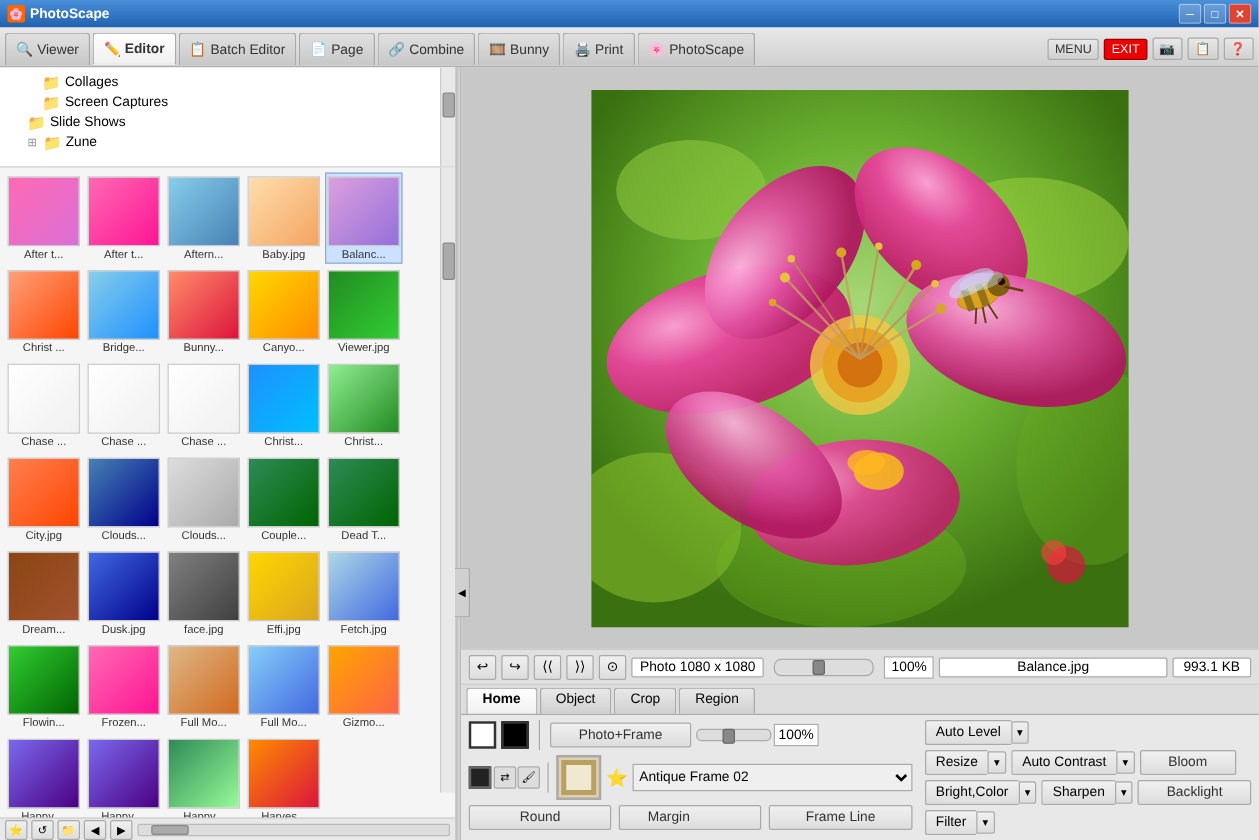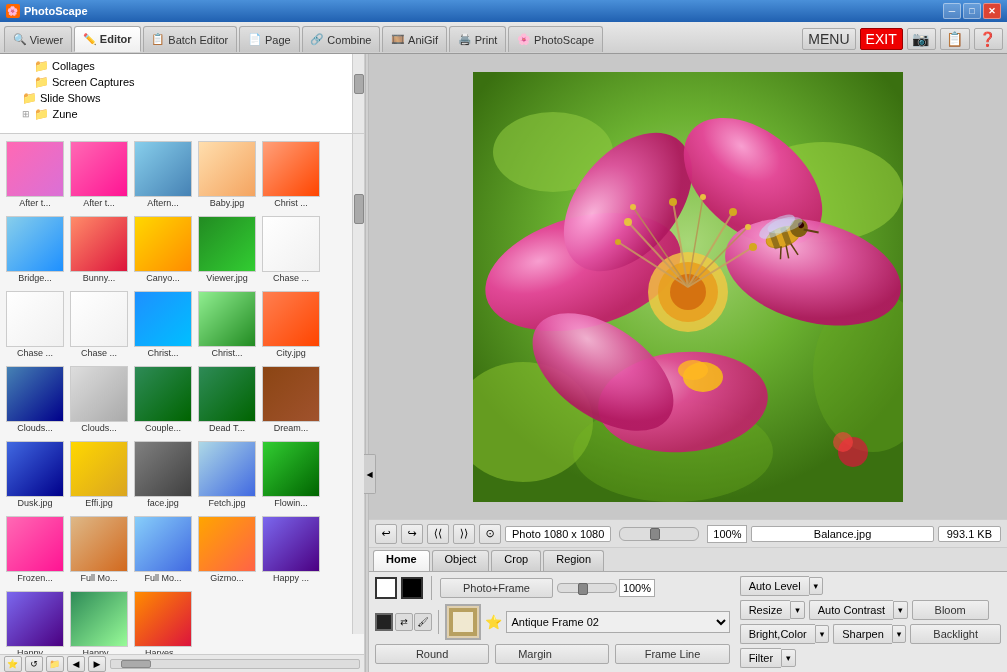--- a/index.html
+++ b/index.html
@@ -11,21 +11,21 @@
     .title-bar-icon { width: 14px; height: 14px; background: #ff6600; border-radius: 2px; font-size: 9px; display: flex; align-items: center; justify-content: center; color: white; }
     .title-bar-controls { display: flex; gap: 2px; }
     .title-bar-btn { width: 18px; height: 16px; border: 1px solid rgba(255,255,255,0.4); border-radius: 2px; background: rgba(255,255,255,0.2); color: white; font-size: 9px; display: flex; align-items: center; justify-content: center; cursor: pointer; }
     .title-bar-btn.close { background: #d43; }
     
     
     .nav-tabs { background: linear-gradient(to bottom, #e8e8e8, #d0d0d0); border-bottom: 1px solid #999; display: flex; align-items: center; padding: 3px 4px 0; gap: 2px; height: 32px; }
     .nav-tab { display: flex; align-items: center; gap: 3px; padding: 3px 8px; border: 1px solid #aaa; border-bottom: none; border-radius: 3px 3px 0 0; background: linear-gradient(to bottom, #e0e0e0, #c8c8c8); font-size: 11px; cursor: pointer; color: #333; height: 26px; }
     .nav-tab.active { background: linear-gradient(to bottom, #fff, #f0f0f0); border-bottom: 1px solid #f0f0f0; font-weight: bold; }
     .nav-right { margin-left: auto; display: flex; align-items: center; gap: 4px; }
-    .nav-right-btn { padding: 2px 5px; border: 1px solid #aaa; border-radius: 2px; background: linear-gradient(to bottom, #e8e8e8, #d0d0d0); font-size: 14px; cursor: pointer; color: #333; }
+    .nav-right-btn { padding: 2px 5px; border: 1px solid #aaa; border-radius: 2px; background: linear-gradient(to bottom, #e8e8e8, #d0d0d0); font-size: 10px; cursor: pointer; color: #333; }
     .nav-right-btn.red { background: #e00; color: white; border-color: #900; }
     
     
     .main { display: flex; height: calc(672px - 54px); }
     
     
     .left-panel { width: 365px; background: #f5f5f5; border-right: 1px solid #ccc; display: flex; flex-direction: column; }
     
     
     .tree-area { height: 80px; background: white; border-bottom: 1px solid #ccc; padding: 4px; overflow: hidden; position: relative; }
@@ -154,21 +154,21 @@
   <div class="nav-tab">
     <span>📄</span>
     <span>Page</span>
   </div>
   <div class="nav-tab">
     <span>🔗</span>
     <span>Combine</span>
   </div>
   <div class="nav-tab">
     <span>🎞️</span>
-    <span>AniGif</span>
+    <span>Bunny</span>
   </div>
   <div class="nav-tab">
     <span>🖨️</span>
     <span>Print</span>
   </div>
   <div class="nav-tab">
     <span>🌸</span>
     <span>PhotoScape</span>
   </div>
   <div class="nav-right">
@@ -218,20 +218,24 @@
             <div class="thumb-label">After t...</div>
           </div>
           <div class="thumb-cell">
             <div class="thumb-img t3"></div>
             <div class="thumb-label">Aftern...</div>
           </div>
           <div class="thumb-cell">
             <div class="thumb-img t4"></div>
             <div class="thumb-label">Baby.jpg</div>
           </div>
+          <div class="thumb-cell selected">
+            <div class="thumb-img t5"></div>
+            <div class="thumb-label">Balanc...</div>
+          </div>
           <div class="thumb-cell">
             <div class="thumb-img t6"></div>
             <div class="thumb-label">Christ ...</div>
           </div>
           <div class="thumb-cell">
             <div class="thumb-img t7"></div>
             <div class="thumb-label">Bridge...</div>
           </div>
           <div class="thumb-cell">
             <div class="thumb-img t8"></div>
@@ -287,26 +291,26 @@
           </div>
           <div class="thumb-cell">
             <div class="thumb-img t18"></div>
             <div class="thumb-label">Dream...</div>
           </div>
           <div class="thumb-cell">
             <div class="thumb-img t19"></div>
             <div class="thumb-label">Dusk.jpg</div>
           </div>
           <div class="thumb-cell">
+            <div class="thumb-img t21"></div>
+            <div class="thumb-label">face.jpg</div>
+          </div>
+          <div class="thumb-cell">
             <div class="thumb-img t20"></div>
             <div class="thumb-label">Effi.jpg</div>
-          </div>
-          <div class="thumb-cell">
-            <div class="thumb-img t21"></div>
-            <div class="thumb-label">face.jpg</div>
           </div>
           <div class="thumb-cell">
             <div class="thumb-img t22"></div>
             <div class="thumb-label">Fetch.jpg</div>
           </div>
           <div class="thumb-cell">
             <div class="thumb-img t23"></div>
             <div class="thumb-label">Flowin...</div>
           </div>
           <div class="thumb-cell">

